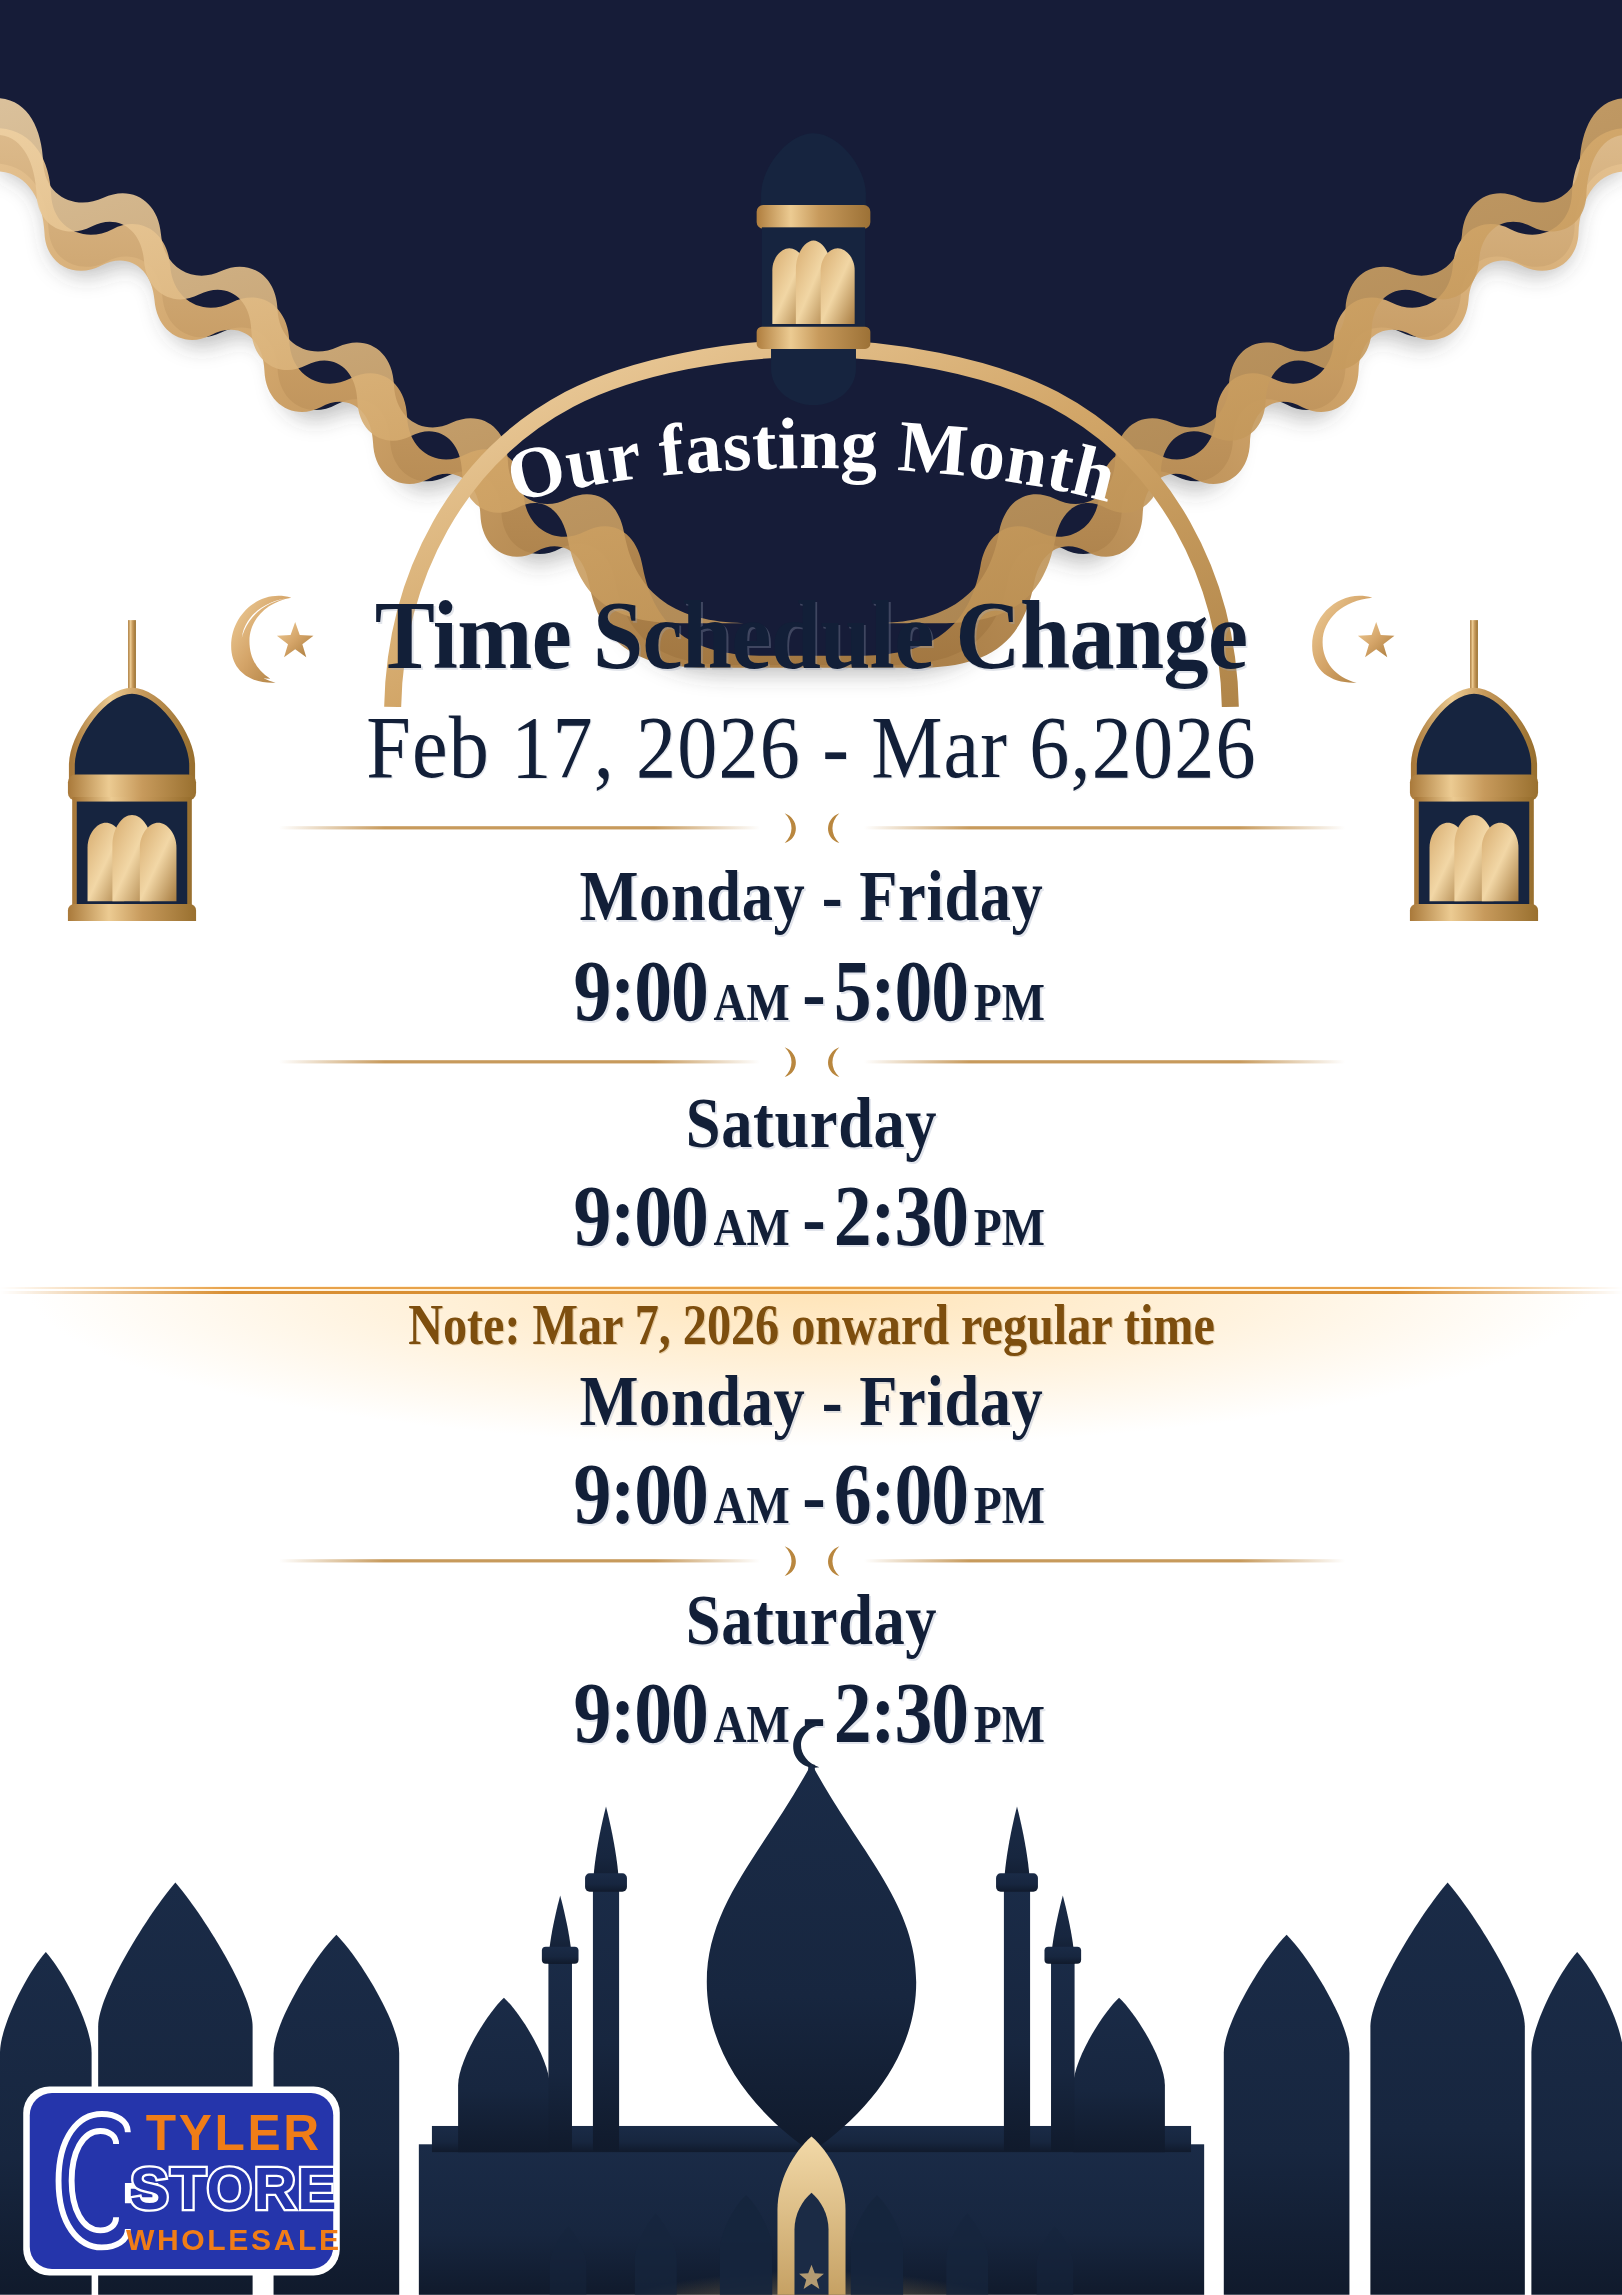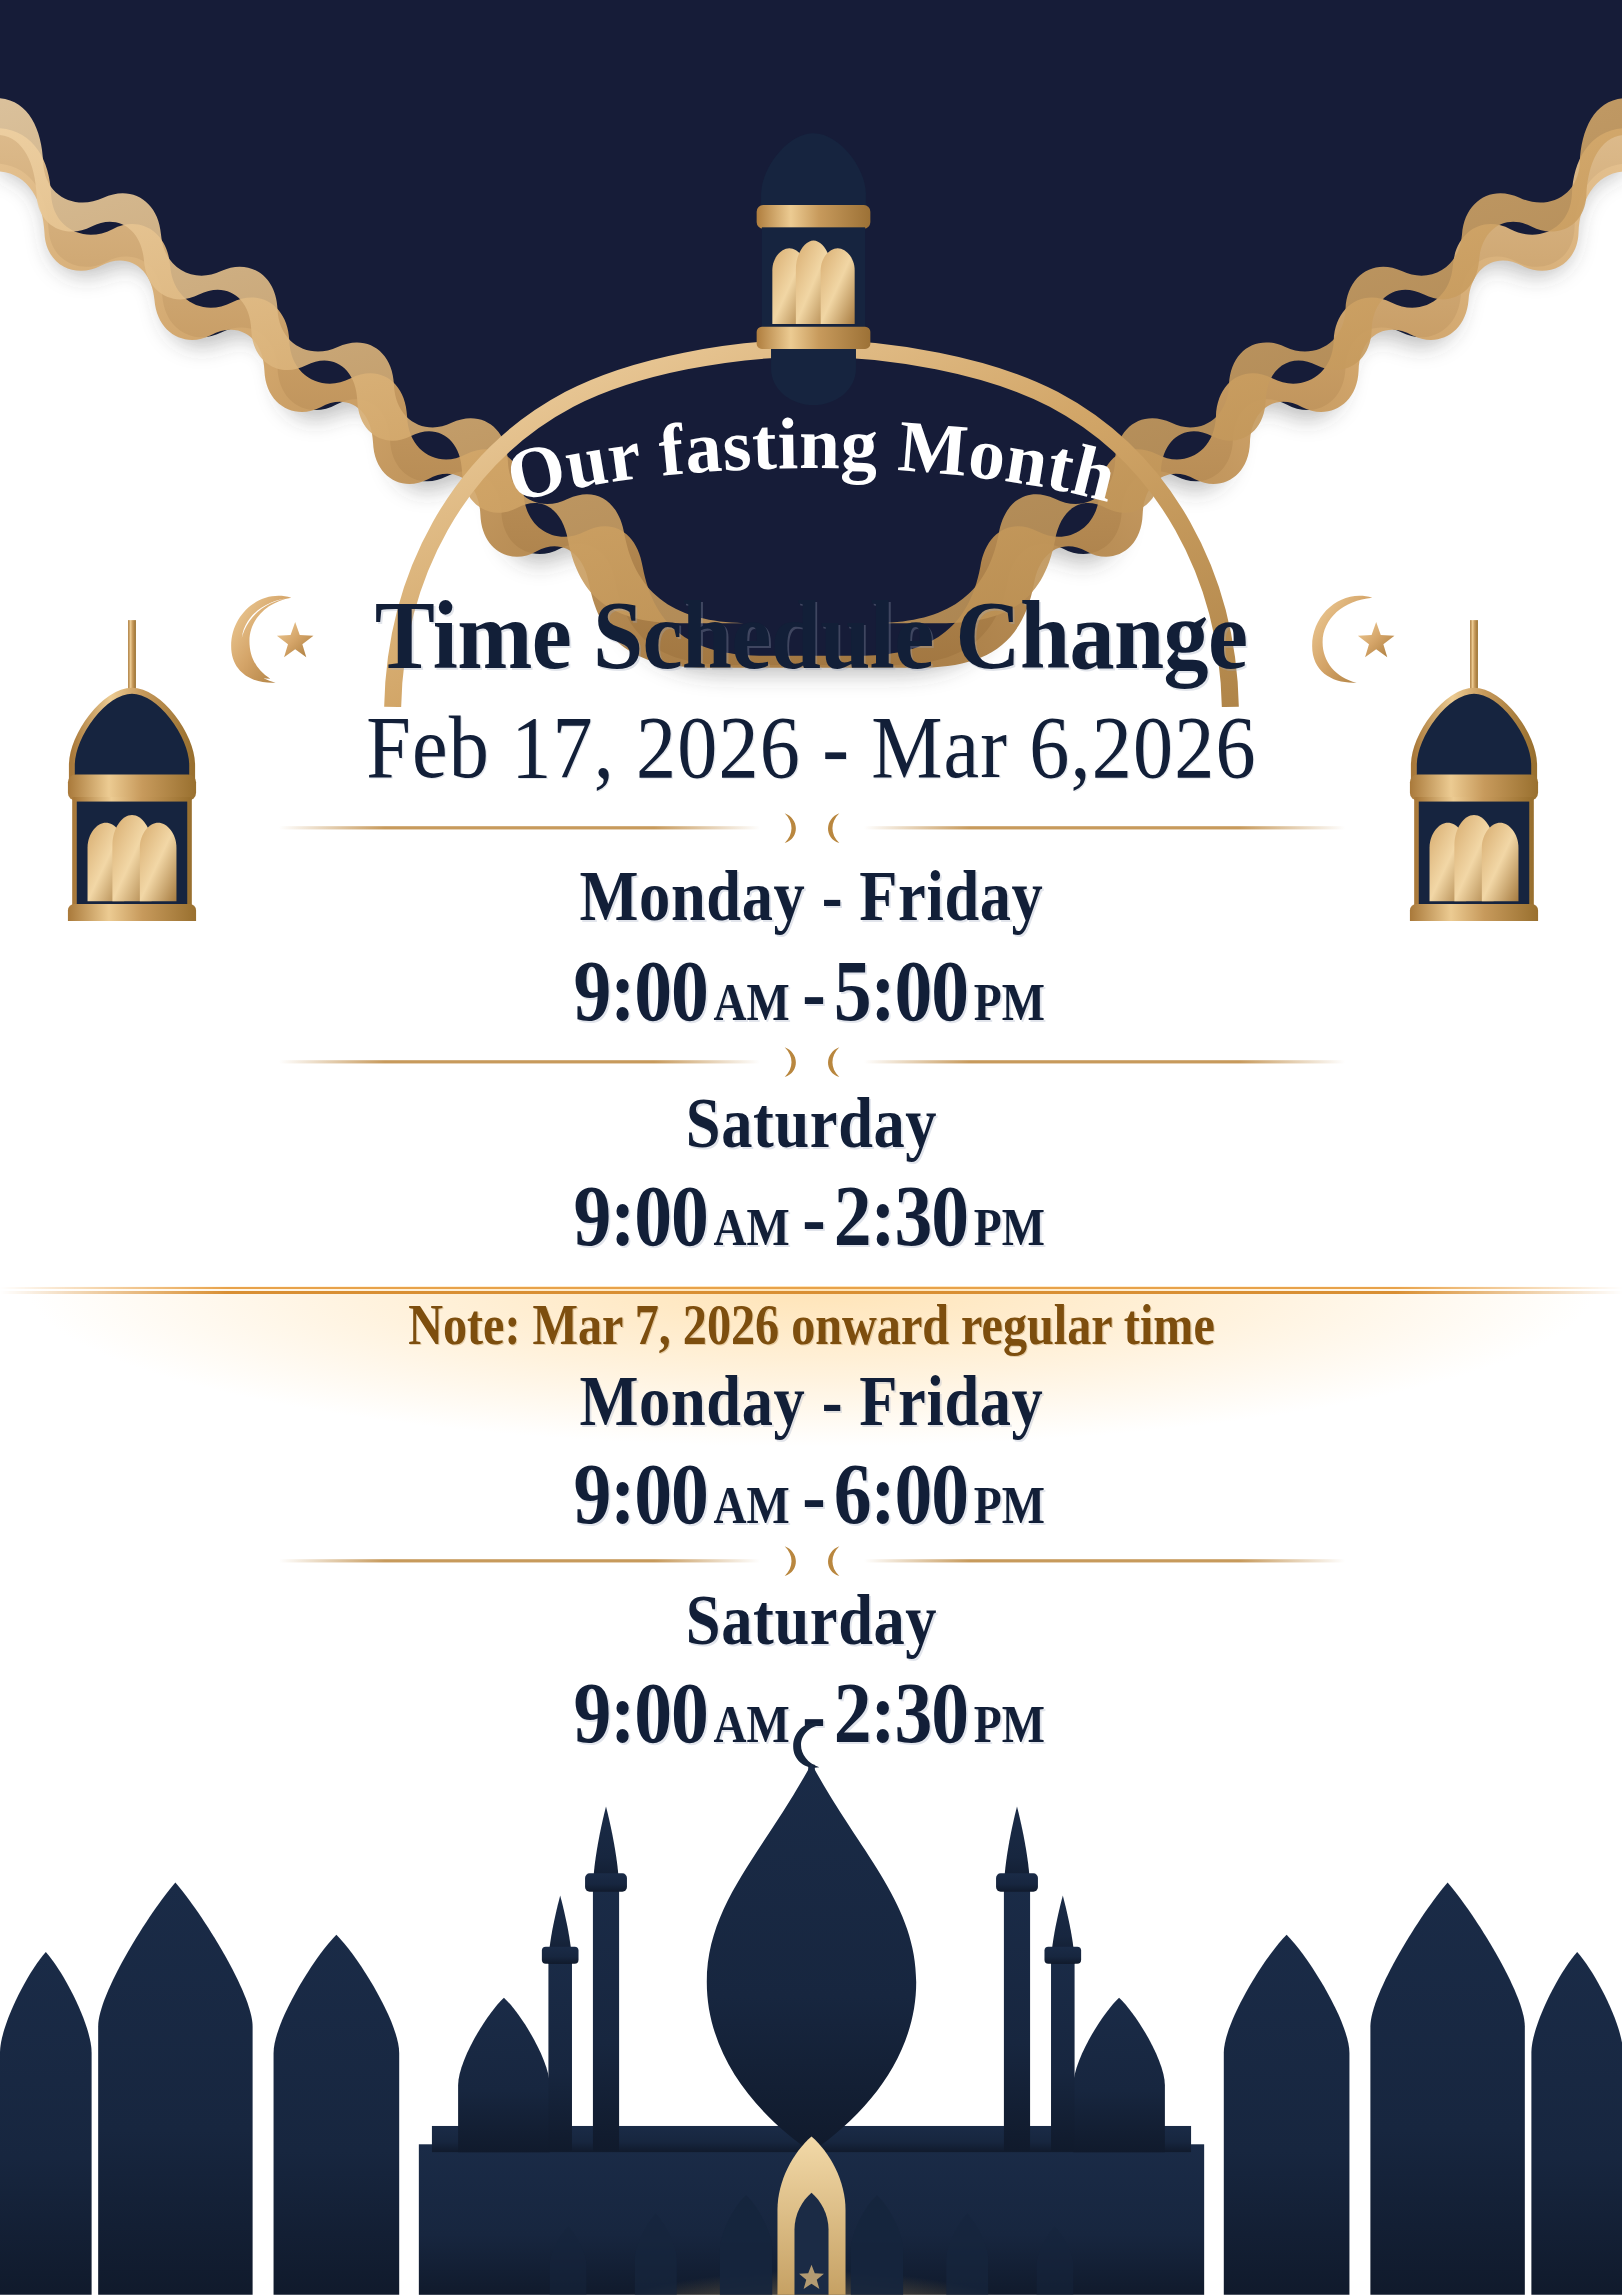--- a/index.html
+++ b/index.html
@@ -467,15 +467,30 @@
       <path fill="#16253d" opacity="0.92" d="M1300,930 L1300,862 C1300,836 1322,794 1340,778 C1358,794 1380,836 1380,862 L1380,930 Z"></path>
       <path fill="#16253d" opacity="0.72" d="M970,930 L970,876 C970,854 988,820 1002,806 C1016,820 1034,854 1034,876 L1034,930 Z"></path>
       <path fill="#16253d" opacity="0.72" d="M1446,930 L1446,876 C1446,854 1464,820 1478,806 C1492,820 1510,854 1510,876 L1510,930 Z"></path>
       <path fill="#16253d" opacity="0.55" d="M840,930 L840,884 C840,866 856,838 868,826 C880,838 896,866 896,884 L896,930 Z"></path>
       <path fill="#16253d" opacity="0.55" d="M1584,930 L1584,884 C1584,866 1600,838 1612,826 C1624,838 1640,866 1640,884 L1640,930 Z"></path>
 
       <path fill="#d9b87d" opacity="0.8" d="M1240,884 l5,13 14,1 -11,9 4,14 -12,-8 -12,8 4,-14 -11,-9 14,-1 Z"></path>
     </svg>
   </div>
 
+  <div class="logo">
+    <svg viewBox="0 0 500 305" xmlns="http://www.w3.org/2000/svg">
+      <rect x="8" y="8" width="484" height="289" rx="40" fill="#ffffff"></rect>
+      <rect x="18" y="18" width="464" height="269" rx="34" fill="#2535ab"></rect>
+
+      <g fill="none" stroke="#ffffff" stroke-width="9">
+        <path d="M168,78 C168,60 150,50 128,50 C92,50 62,86 62,152 C62,218 92,254 128,254 C150,254 168,244 168,226"></path>
+        <path d="M150,96 C150,84 140,76 126,76 C98,76 82,110 82,152 C82,194 98,228 126,228 C140,228 150,220 150,208"></path>
+        <path d="M168,160 L210,160 L210,182 L168,182 Z"></path>
+      </g>
+      <text x="330" y="105" font-family="Liberation Sans, sans-serif" font-weight="700" font-size="76" fill="#f07d17" text-anchor="middle" letter-spacing="4">TYLER</text>
+      <text x="330" y="196" font-family="Liberation Sans, sans-serif" font-weight="700" font-size="90" fill="#2535ab" stroke="#ffffff" stroke-width="7" paint-order="stroke" text-anchor="middle" letter-spacing="2">STORE</text>
+      <text x="330" y="258" font-family="Liberation Sans, sans-serif" font-weight="700" font-size="46" fill="#f07d17" text-anchor="middle" letter-spacing="4">WHOLESALE</text>
+    </svg>
+  </div>
 
 </div>
 
 
 </body></html>

